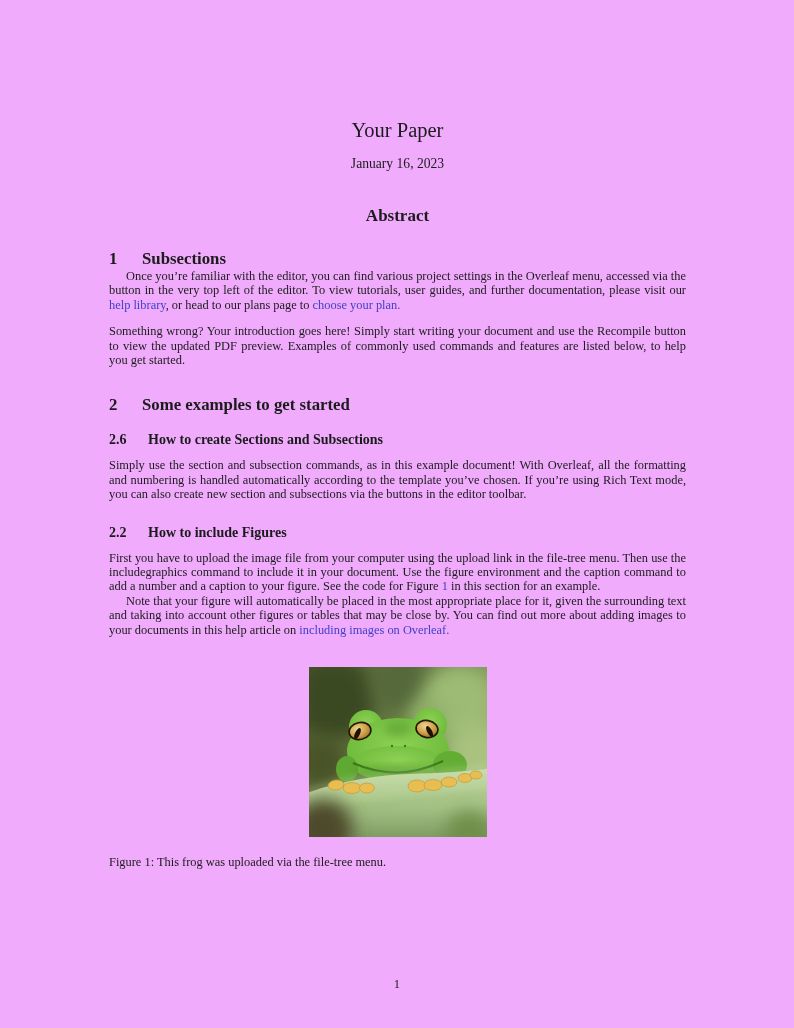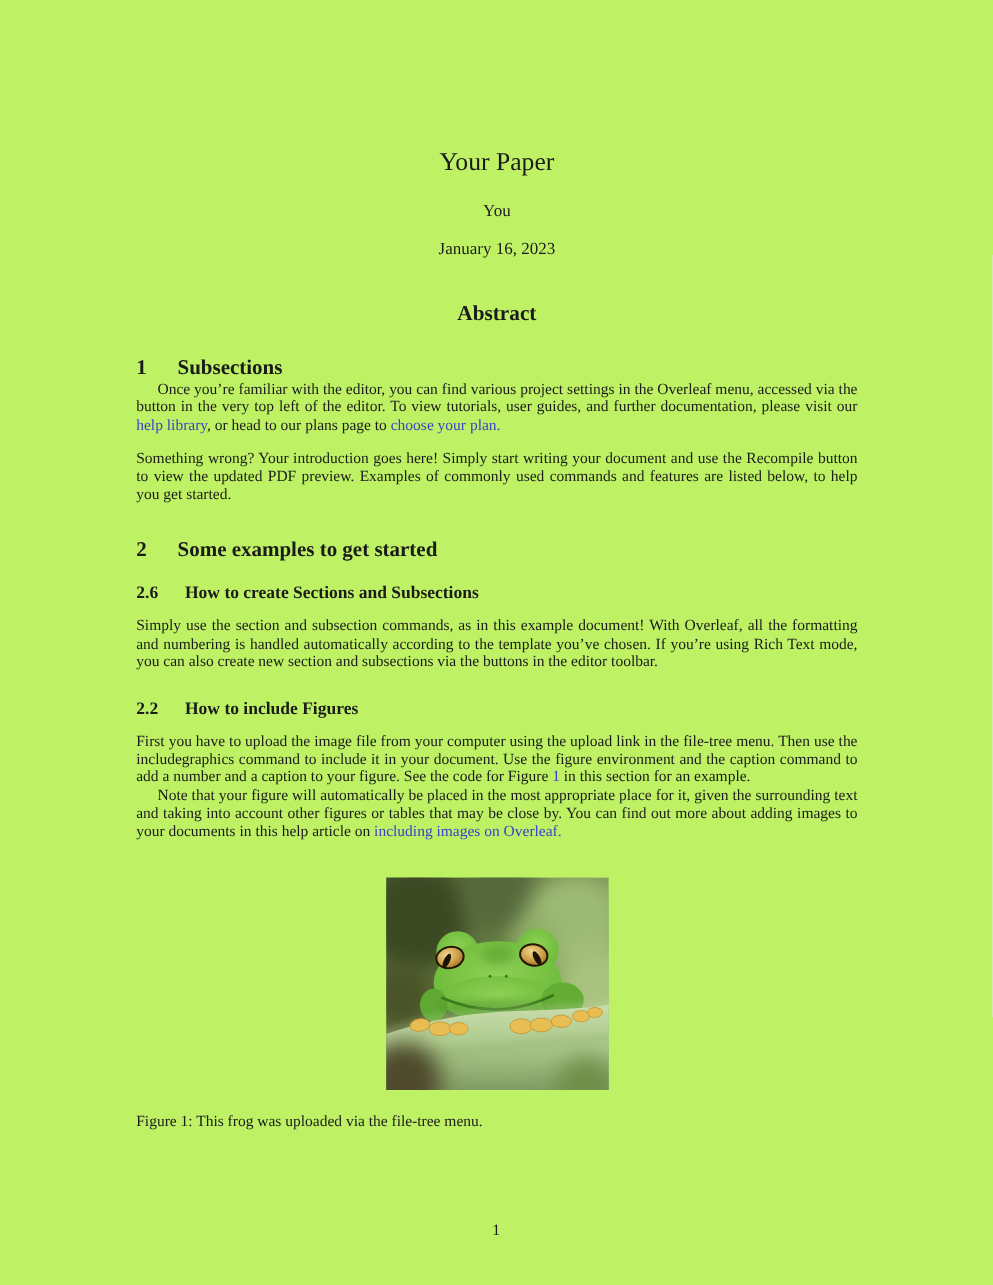--- a/index.html
+++ b/index.html
@@ -1,19 +1,19 @@
 <!DOCTYPE html>
 <html style="--link: #4040c8;"><head>
 <meta charset="utf-8">
 <style>
   html,body{margin:0;padding:0;background:#e8e8e8;}
   .page{
     position:relative;
     width:794px;height:1028px;
-    background:#bef264;
+    background:#f0abfc;
     font-family:"Liberation Serif","DejaVu Serif",serif;
     color:#1b1b1b;
     overflow:hidden;
     margin:0 auto;
   }
   .content{
     position:absolute;
     left:109px;top:0;
     width:577px;
   }
@@ -99,21 +99,20 @@
     font-size:12.6px;
   }
 </style>
 </head>
 <body>
 
 <div class="page">
   <div class="content">
 
     <h1 class="doc-title">Your Paper</h1>
-    <div class="doc-author">You</div>
     <div class="doc-date">January 16, 2023</div>
 
     <div class="abstract-heading">Abstract</div>
 
     <h2 class="section">
       <span class="sec-num">1</span><span>Subsections</span>
     </h2>
     <p class="para indent"><span>Once you’re familiar with the editor, you can find various project settings in the Overleaf menu, accessed via the button in the very top left of the editor. To view tutorials, user guides, and further documentation, please visit our </span><a class="link">help library</a><span>, or head to our plans page to </span><a class="link">choose your plan.</a></p>
     <p class="para first"><span>Something wrong? Your introduction goes here! Simply start writing your document and use the Recompile button to view the updated PDF preview. Examples of commonly used commands and features are listed below, to help you get started.</span></p>
 

